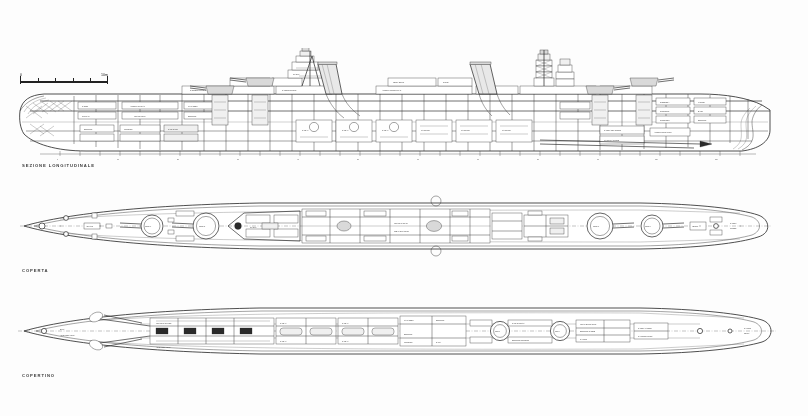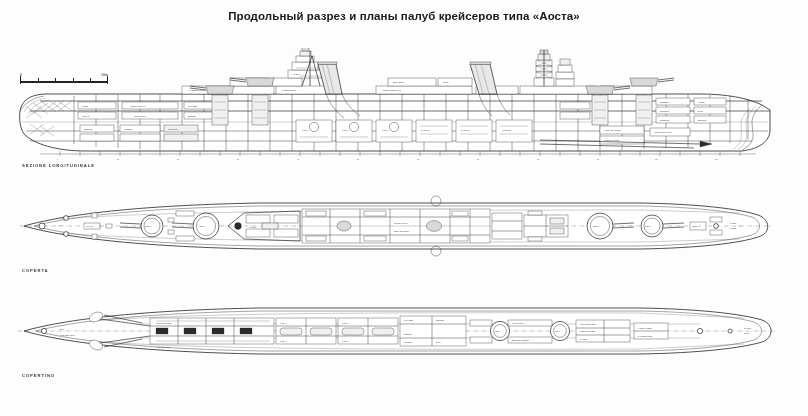--- a/index.html
+++ b/index.html
@@ -93,21 +93,20 @@
   .tiny    { font-family: "Liberation Sans", sans-serif; font-size: 1.9px; fill: #2b2b2b; letter-spacing: 0.08px; }
   .tiny2   { font-family: "Liberation Sans", sans-serif; font-size: 1.6px; fill: #3b3b3b; }
   .ruler   { stroke: #333; stroke-width: 0.35; }
   .wl      { stroke: #888; stroke-width: 0.4; fill: none; }
 </style>
 </head>
 <body>
 
 <div id="sheet">
 
-  <div id="page-title">Продольный разрез и планы палуб крейсеров типа «Аоста»</div>
 
   <div class="scalebar">
     <div class="num left">0</div>
     <div class="num right">10m</div>
     <div class="bar"></div>
     <div class="tick endtick" style="left:0"></div>
     <div class="tick" style="left:17.6px"></div>
     <div class="tick" style="left:35.2px"></div>
     <div class="tick" style="left:52.8px"></div>
     <div class="tick" style="left:70.4px"></div>

